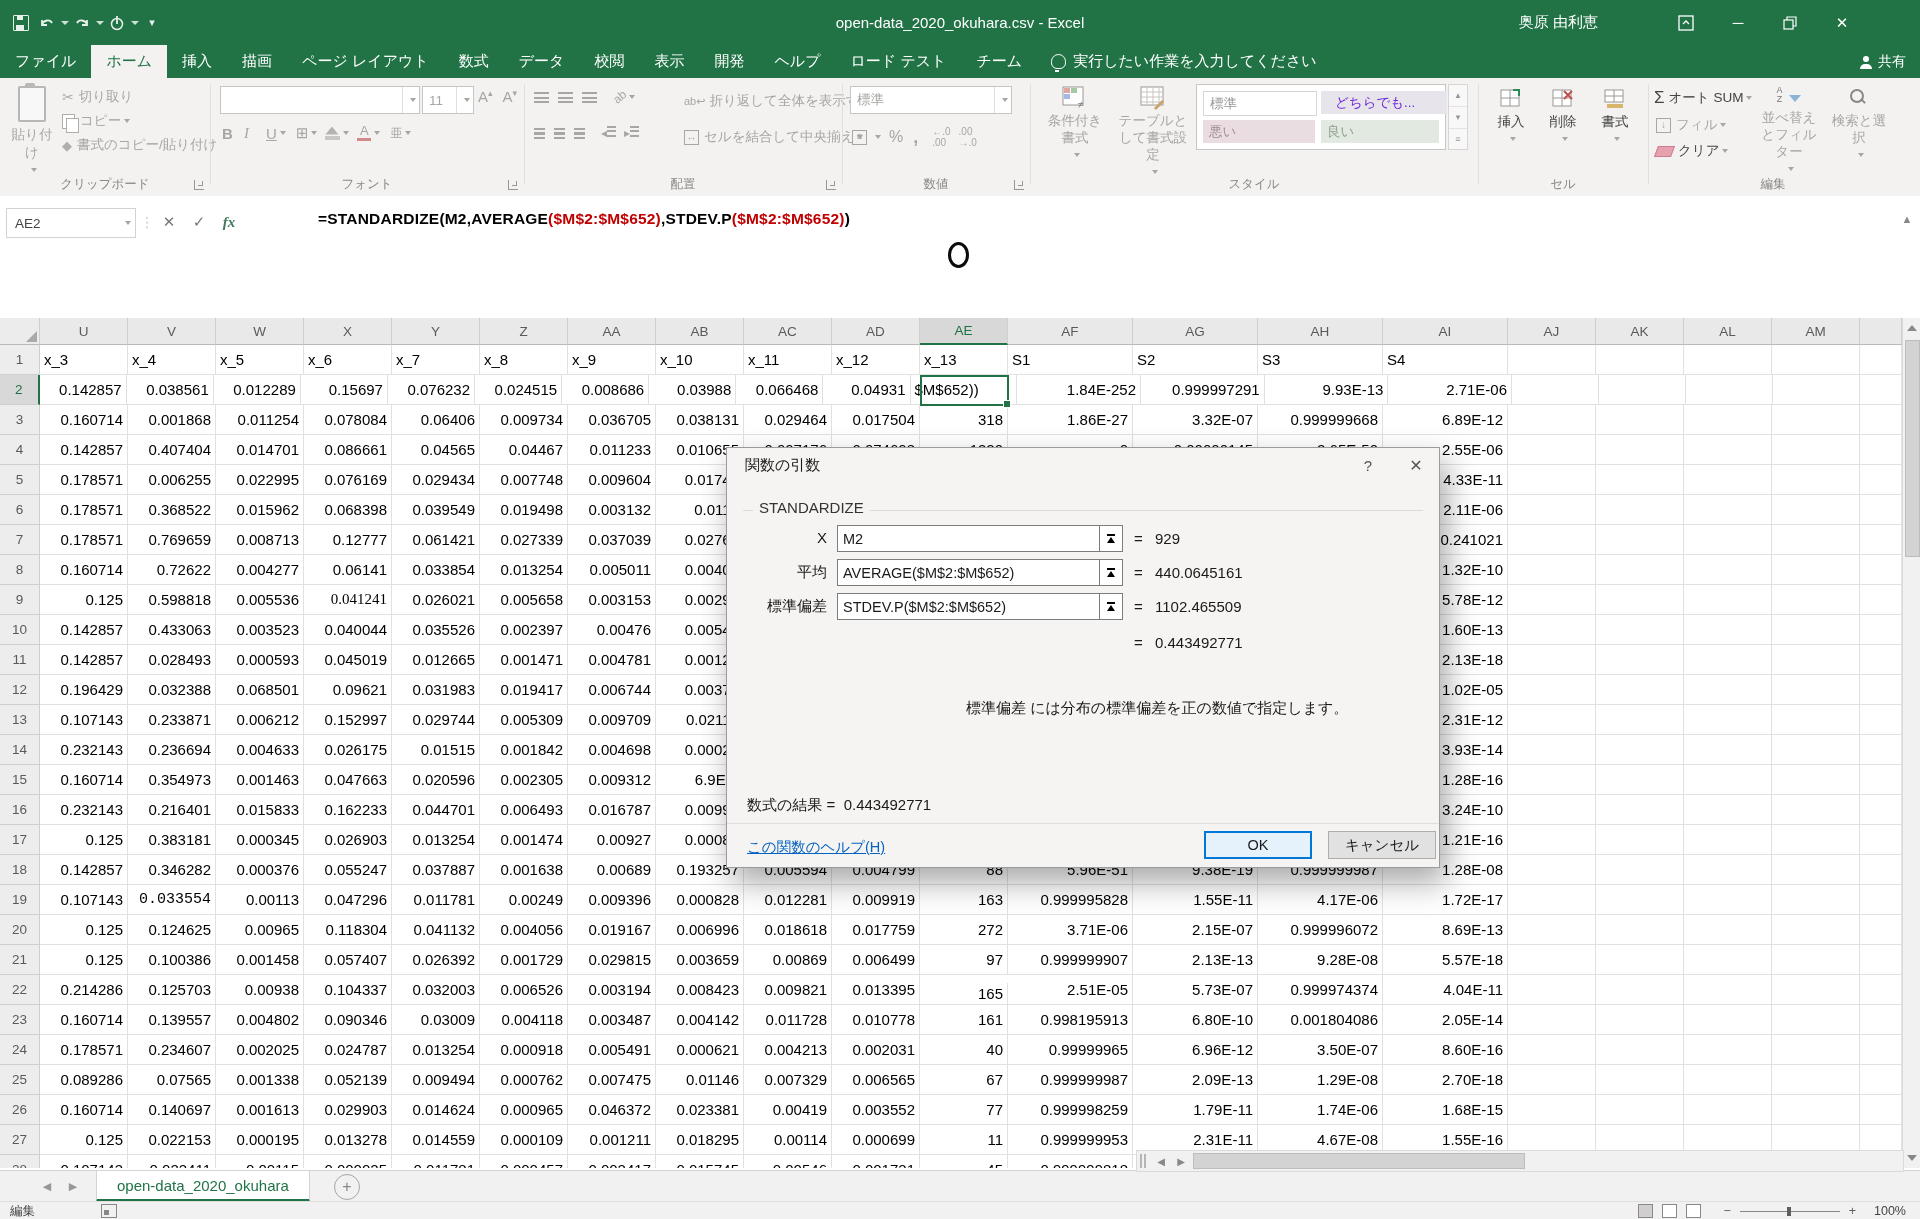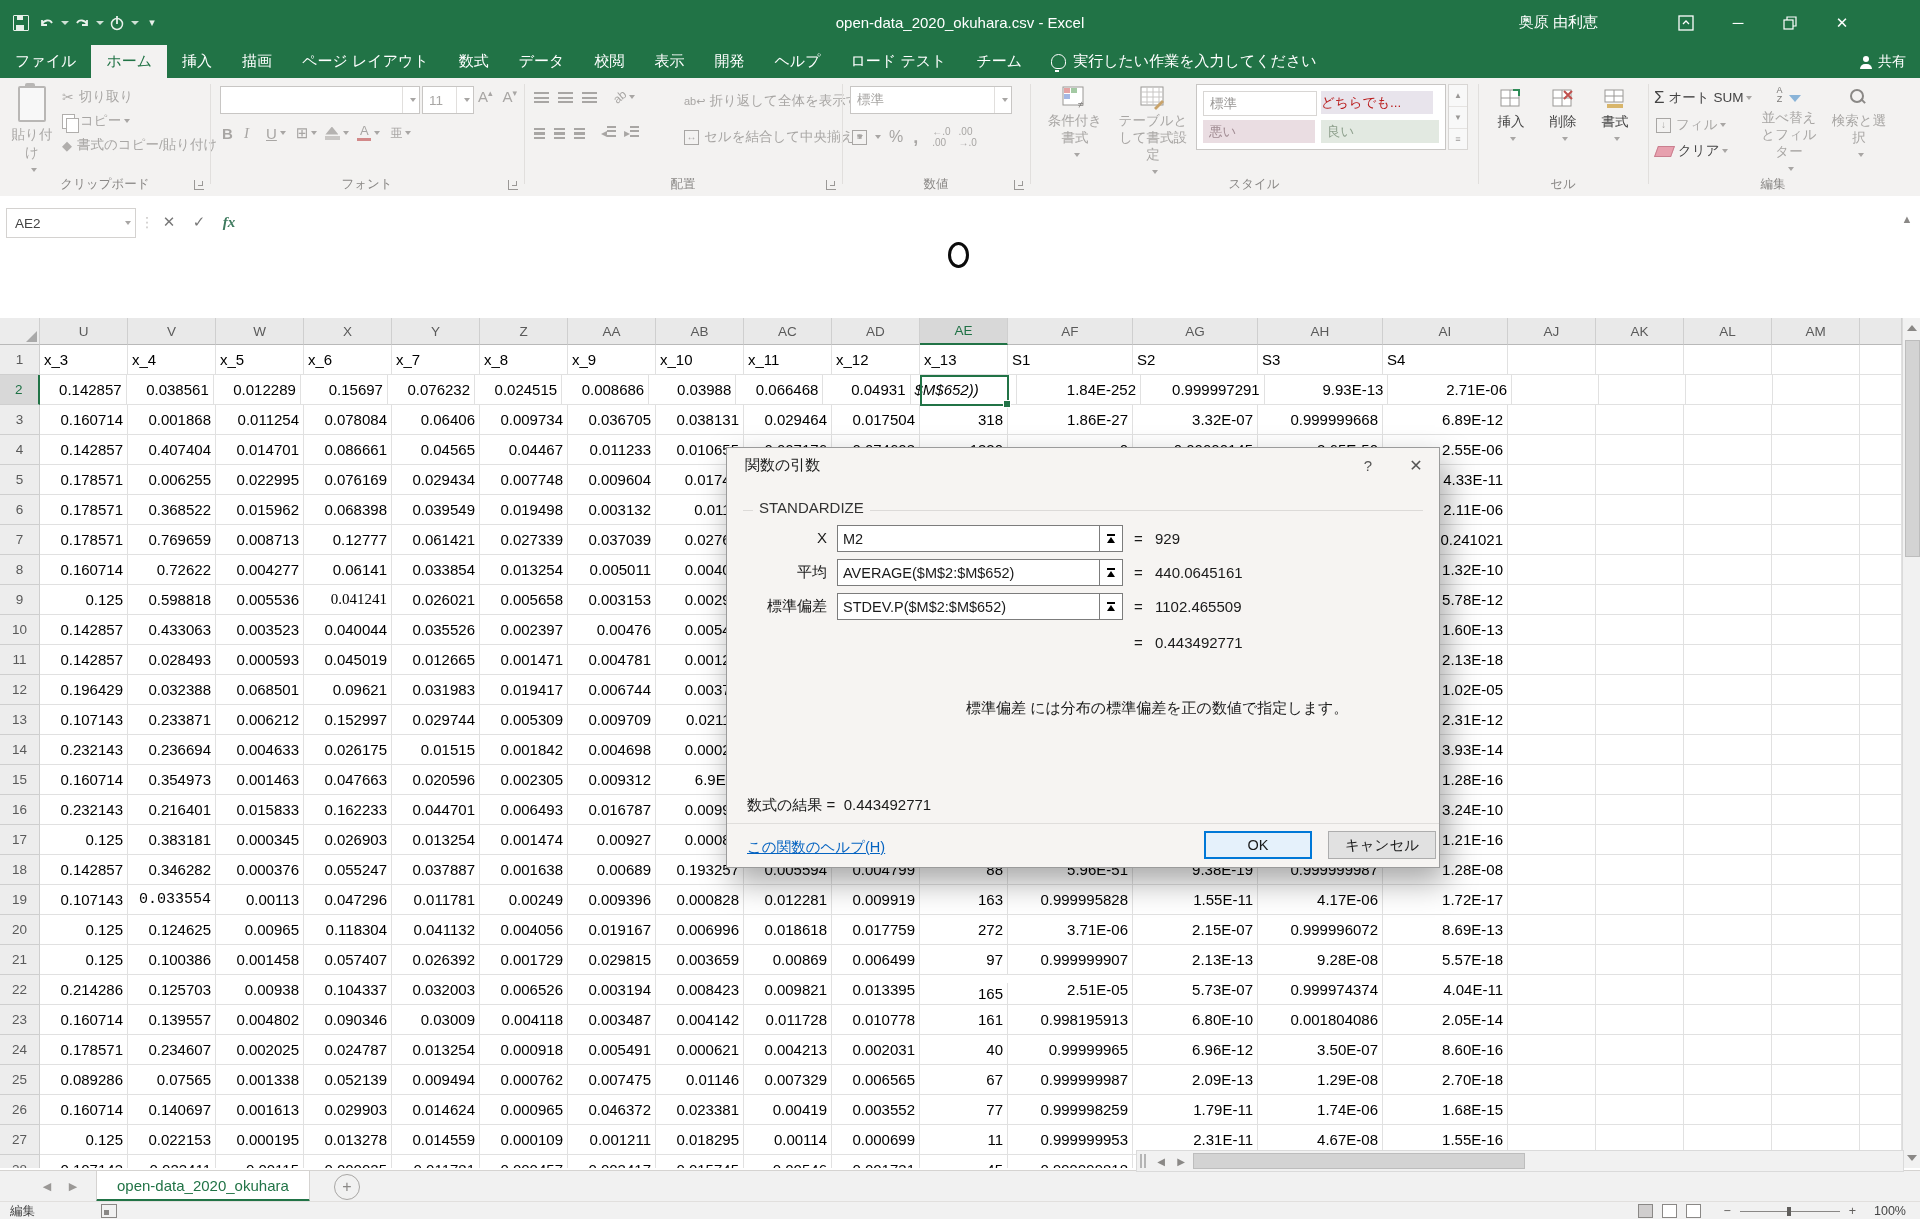--- a/index.html
+++ b/index.html
@@ -339,21 +339,21 @@
       <div class="abs" style="left:84px;top:8px;width:78px;text-align:center;">
         <svg width="26" height="24" viewBox="0 0 26 24">
           <rect x="1" y="1" width="22" height="18" fill="#fff" stroke="#9a9896"></rect>
           <path d="M1 6 H23 M1 11 H23 M1 16 H23 M7 1 V19 M13 1 V19 M19 1 V19" stroke="#c8c6c4" stroke-width="1"></path>
           <path d="M14 22 L22 14 L24 16 L16 24 Z" fill="#c9a36a"></path>
         </svg>
         <div class="dis" style="line-height:1.25;">テーブルとして書式設定</div><span class="caret"></span>
       </div>
       <div class="abs" style="left:166px;top:6px;width:248px;height:64px;background:#fff;border:1px solid #c8c6c4;">
         <div class="abs" style="left:6px;top:6px;width:106px;height:23px;background:#fff;border:1px solid #d8d6d4;display:flex;align-items:center;padding-left:6px;color:#9a9896;">標準</div>
-        <div class="abs" style="left:124px;top:6px;width:112px;height:23px;background:#e8e4ec;display:flex;align-items:center;padding-left:0;color:#b91c1c;">どちらでも...</div>
+        <div class="abs" style="left:124px;top:6px;width:112px;height:23px;background:#e8e4ec;display:flex;align-items:center;padding-left:14px;color:#6d28d9;">どちらでも...</div>
         <div class="abs" style="left:6px;top:35px;width:106px;height:23px;background:#eadde2;display:flex;align-items:center;padding-left:6px;color:#a08b92;">悪い</div>
         <div class="abs" style="left:124px;top:35px;width:112px;height:23px;background:#e2e9e1;display:flex;align-items:center;padding-left:6px;color:#8ea08d;">良い</div>
       </div>
       <div class="abs" style="left:418px;top:6px;width:18px;height:64px;border:1px solid #d8d6d4;background:#f8f8f8;">
         <div style="height:21px;display:flex;align-items:center;justify-content:center;color:#9a9896;font-size:8px;">▲</div>
         <div style="height:21px;display:flex;align-items:center;justify-content:center;color:#9a9896;font-size:8px;border-top:1px solid #e5e3e1;">▼</div>
         <div style="height:20px;display:flex;align-items:center;justify-content:center;color:#9a9896;font-size:9px;border-top:1px solid #e5e3e1;">≡</div>
       </div>
       <div class="glabel">スタイル</div>
     </div>
@@ -425,20 +425,21 @@
       <span class="cbtn" style="width:18px;height:100%;display:flex;align-items:center;justify-content:center;">
           <span class="caret"></span>
         </span>
     </div>
     <div id="fxctl" style="left:140px;">
       <span style="color:#c8c6c4;font-size:14px;">⋮</span>
       <span class="fxbtn">✕</span>
       <span class="fxbtn">✓</span>
       <span class="fxbtn" style="font-style:italic;font-weight:bold;color:#3e7a5e;font-family:'Liberation Serif',serif;">fx</span>
     </div>
+    <div id="fxtext"><span class="k">=STANDARDIZE(M2,AVERAGE</span><span class="r">($M$2:$M$652)</span><span class="k">,STDEV.P</span><span class="r">($M$2:$M$652)</span><span class="k">)</span></div>
     <div id="fxcollapse">▲</div>
   </div>
   <div class="abs" id="click-ring"></div>
 
   <div class="abs" id="grid">
       <div class="hrow">
         <div class="corner" style="width: 40px;"></div>
         <div class="hcell" style="width: 88px;">U</div>
         <div class="hcell" style="width: 88px;">V</div>
         <div class="hcell" style="width: 88px;">W</div>
@@ -488,21 +489,21 @@
         <div class="cell" style="width: 88px;">0.142857</div>
         <div class="cell" style="width: 88px;">0.038561</div>
         <div class="cell" style="width: 88px;">0.012289</div>
         <div class="cell" style="width: 88px;">0.15697</div>
         <div class="cell" style="width: 88px;">0.076232</div>
         <div class="cell" style="width: 88px;">0.024515</div>
         <div class="cell" style="width: 88px;">0.008686</div>
         <div class="cell" style="width: 88px;">0.03988</div>
         <div class="cell" style="width: 88px;">0.066468</div>
         <div class="cell" style="width: 88px;">0.04931</div>
-        <div class="cell lft" style="width: 108px; font-style: italic;">$M$652))</div>
+        <div class="cell lft" style="width: 108px;">$M$652))</div>
         <div class="cell" style="width: 125px;">1.84E-252</div>
         <div class="cell" style="width: 125px;">0.999997291</div>
         <div class="cell" style="width: 125px;">9.93E-13</div>
         <div class="cell" style="width: 125px;">2.71E-06</div>
         <div class="cell" style="width: 88px;"></div>
         <div class="cell" style="width: 88px;"></div>
         <div class="cell" style="width: 88px;"></div>
         <div class="cell" style="width: 88px;"></div>
         <div class="cell" style="width: 42px;"></div>
       </div>

